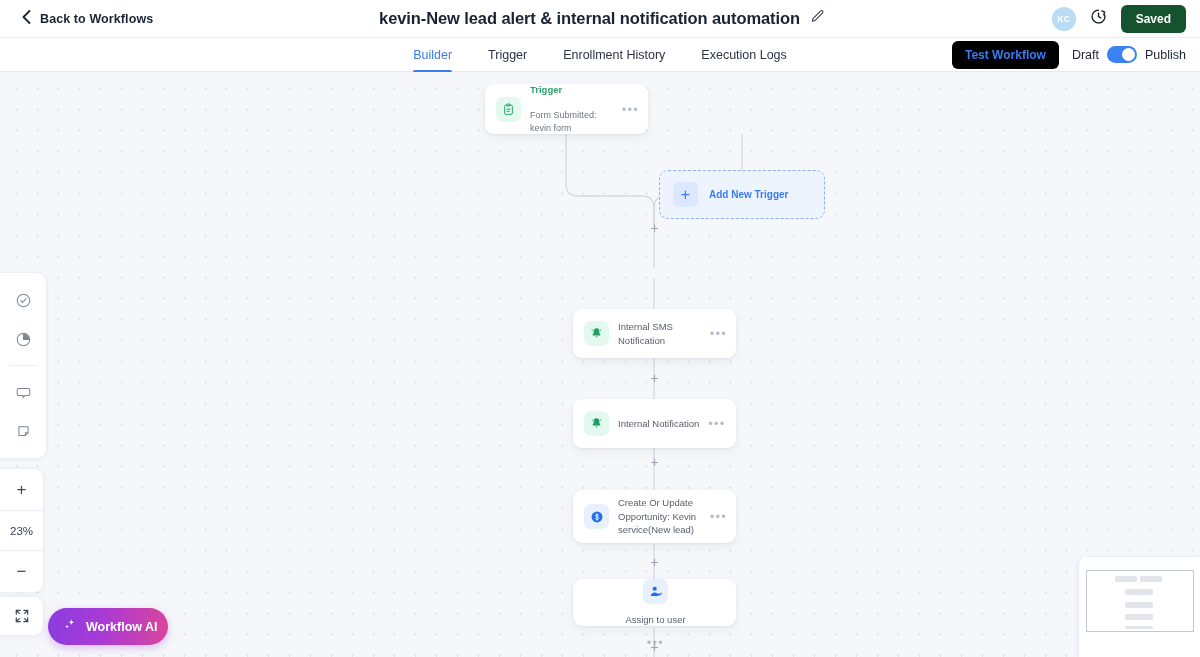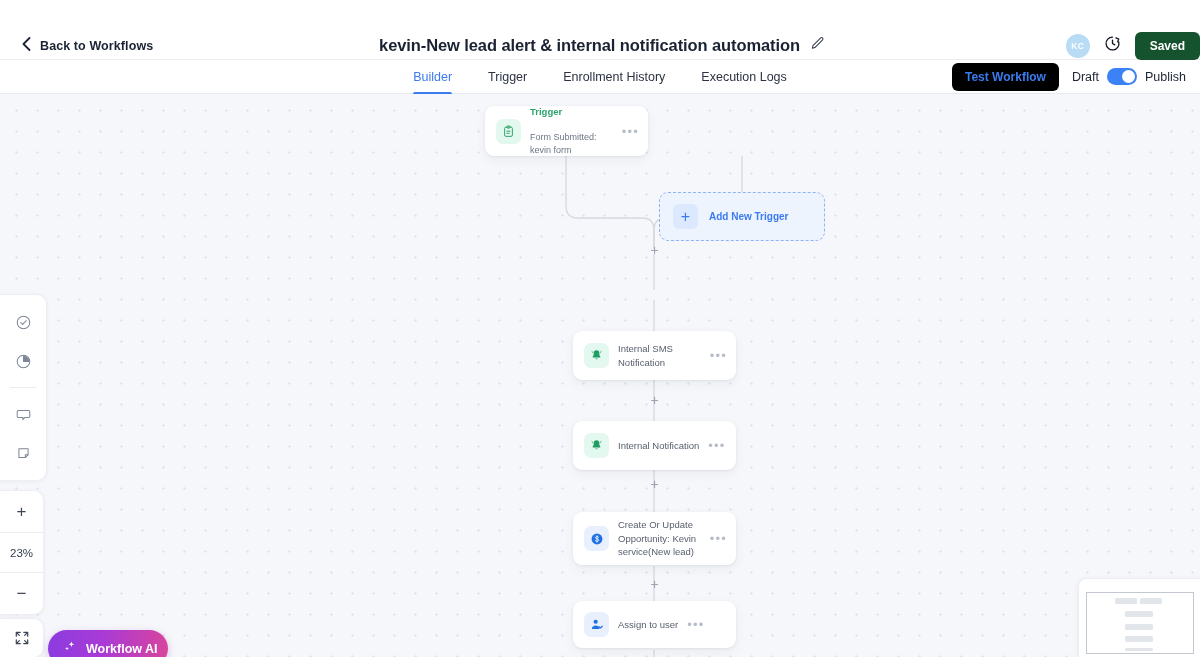--- a/index.html
+++ b/index.html
@@ -6,44 +6,44 @@
   html, body {
     width: 1200px; height: 657px;
     font-family: "Liberation Sans", sans-serif;
     background: #ffffff;
     overflow: hidden;
   }
 
   
   .topbar {
     position: relative;
-    height: 28px;
+    height: 38px;
     background: #ffffff;
     display: flex;
     align-items: center;
     border-bottom: 1px solid #ebedf2;
-    margin-top: 32px;
   }
   .back-btn {
     display: flex; align-items: center; gap: 9px;
     padding-left: 22px; cursor: pointer;
   }
   .back-chevron { display:block; }
   .back-label { font-size: 12.5px; color: #1c2434; font-weight: 600; letter-spacing: .1px; }
 
   .wf-title-wrap {
     position: absolute; left: 4px; right: 0;
     display: flex; justify-content: center; align-items: center; gap: 10px;
     pointer-events: none;
   }
   .wf-title { font-size: 16.5px; color: #1b2333; font-weight: 600; letter-spacing: -.1px; }
   .edit-icon { pointer-events: auto; cursor: pointer; display: block; }
 
   .topbar-right {
     margin-left: auto; display: flex; align-items: center; gap: 14px;
+    padding-right: 14px;
   }
   .avatar {
     width: 24px; height: 24px; border-radius: 50%;
     background: #b9dcf5; color: #ffffff;
     font-size: 8.5px; font-weight: 700;
     display: flex; align-items: center; justify-content: center;
     cursor: pointer; letter-spacing: .3px;
   }
   .history-icon { cursor: pointer; display:block; }
   .saved-btn {
@@ -344,21 +344,21 @@
         <circle cx="8" cy="8" r="6.2" fill="#1f6fe5"></circle>
         <path d="M8 4.3v7.4M9.9 6.1c-.4-.6-1.1-.9-1.9-.9-1 0-1.8.5-1.8 1.3 0 1.9 3.8.9 3.8 2.8 0 .85-.85 1.4-1.95 1.4-.95 0-1.7-.35-2.05-1" stroke="#ffffff" stroke-width="1" fill="none" stroke-linecap="round"></path>
       </svg>
     </div>
     <div class="node-label">Create Or Update Opportunity: Kevin service(New lead)</div>
     <div class="dots">•••</div>
   </div>
 
   <div class="plus-junction" style="left:648px; top:483px;">+</div>
 
-  <div class="node" style="left:573px; top:507px; width:163px; height:47px; padding:0 9px 0 11px; gap:9px;">
+  <div class="node" style="left:573px; top:507px; width:163px; height:47px; padding:0 9px 0 11px; gap:9px;flex-direction:column;">
     <div class="node-icon icon-blue">
       <svg width="13" height="13" viewBox="0 0 16 16" fill="#1f6fe5">
         <circle cx="7" cy="4.6" r="2.6"></circle>
         <path d="M2.3 13.4c0-2.6 2.1-4.2 4.7-4.2s4.7 1.6 4.7 4.2H2.3z"></path>
         <path d="M11.4 10.8l1.5 1.5 2.3-2.4" stroke="#1f6fe5" stroke-width="1.4" fill="none" stroke-linecap="round" stroke-linejoin="round"></path>
       </svg>
     </div>
     <div class="node-label">Assign to user</div>
     <div class="dots">•••</div>
   </div>

